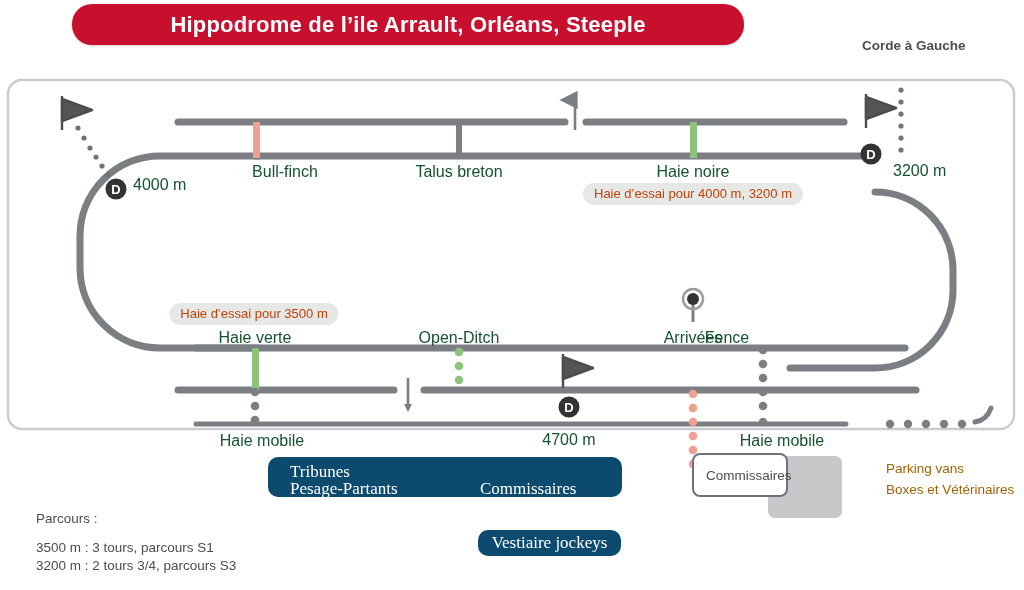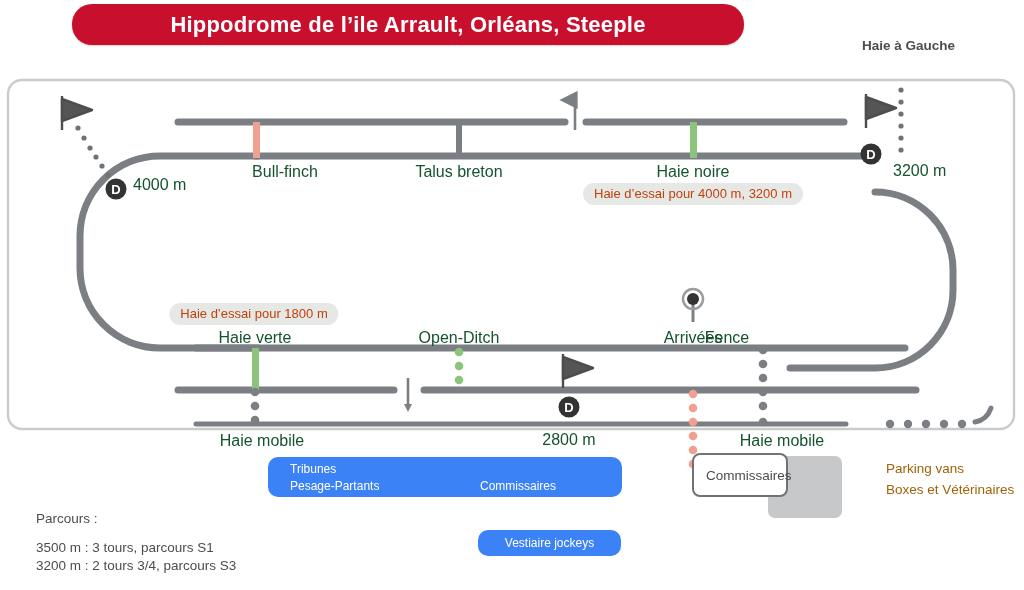--- a/index.html
+++ b/index.html
@@ -46,22 +46,23 @@
 
   .dmark{
     position:absolute;width:21px;height:21px;border-radius:50%;
     background:#333333;color:#ffffff;font-size:13px;font-weight:bold;
     display:flex;align-items:center;justify-content:center;
     transform:translate(-50%,-50%);
   }
 
   
   .bldg{
-    position:absolute;background:#3b82f6;border-radius:10px;color:#ffffff;
-    font-size:12px;
+    position:absolute;background:#0c4a6e;border-radius:10px;color:#ffffff;
+    font-size:17px;
+    font-family:Liberation Serif, serif;
   }
   .bldg .t{position:absolute;white-space:nowrap;}
   .bldg-outline{
     position:absolute;background:#ffffff;border:2.5px solid #6f7377;
     border-radius:8px;z-index:3;
   }
   .bldg-outline .t{
     position:absolute;left:12px;top:50%;transform:translateY(-50%);
     font-size:13.5px;color:#4d4d4d;white-space:nowrap;
   }
@@ -79,21 +80,21 @@
 </style>
 </head>
 <body>
 
 <div class="root">
 
   <div class="title-pill">
     <span>Hippodrome de l’ile Arrault, Orléans, Steeple</span>
   </div>
 
-  <div class="corde">Haie à Gauche</div>
+  <div class="corde">Corde à Gauche</div>
 
   <svg class="diagram" viewBox="0 0 1024 590">
     <defs>
       <marker id="arrowUp" markerWidth="7" markerHeight="7" refX="3.5" refY="6" orient="auto">
         <path d="M3.5 0 L7 7 L0 7 Z" fill="#7b7f83"></path>
       </marker>
     </defs>
 
     <rect x="8" y="80" width="1006" height="349" rx="14" ry="14" fill="none" stroke="#c9cbcd" stroke-width="2.4"></rect>
 
@@ -206,30 +207,30 @@
   <div class="lbl c" style="left:285px;top:163px;">Bull-finch</div>
   <div class="lbl c" style="left:459px;top:163px;">Talus breton</div>
   <div class="lbl c" style="left:693px;top:163px;">Haie noire</div>
   <div class="lbl c" style="left:255px;top:329px;">Haie verte</div>
   <div class="lbl c" style="left:459px;top:329px;">Open-Ditch</div>
   <div class="lbl c" style="left:721px;top:329px;margin-left:6px;">Fence</div>
 
   <div class="lbl c" style="left:693px;top:329px;">Arrivées</div>
 
   <div class="badge" style="left:693px;top:183px;">Haie d’essai pour 4000 m, 3200 m</div>
-  <div class="badge" style="left:254px;top:303px;">Haie d’essai pour 1800 m</div>
+  <div class="badge" style="left:254px;top:303px;">Haie d’essai pour 3500 m</div>
 
   <div class="dmark" style="left:116px;top:189px;">D</div>
   <div class="lbl" style="left:133px;top:176px;">4000 m</div>
 
   <div class="dmark" style="left:871px;top:154px;">D</div>
   <div class="lbl" style="left:893px;top:162px;">3200 m</div>
 
   <div class="dmark" style="left:569px;top:407px;">D</div>
-  <div class="lbl c" style="left:569px;top:431px;">2800 m</div>
+  <div class="lbl c" style="left:569px;top:431px;">4700 m</div>
 
   <div class="lbl c" style="left:262px;top:432px;">Haie mobile</div>
   <div class="lbl c" style="left:782px;top:432px;">Haie mobile</div>
 
   <div class="bldg" style="left:268px;top:457px;width:354px;height:40px;">
     <div class="t" style="left:22px;top:5px;">Tribunes</div>
     <div class="t" style="left:22px;top:22px;">Pesage-Partants</div>
     <div class="t" style="left:212px;top:22px;">Commissaires</div>
   </div>
 

